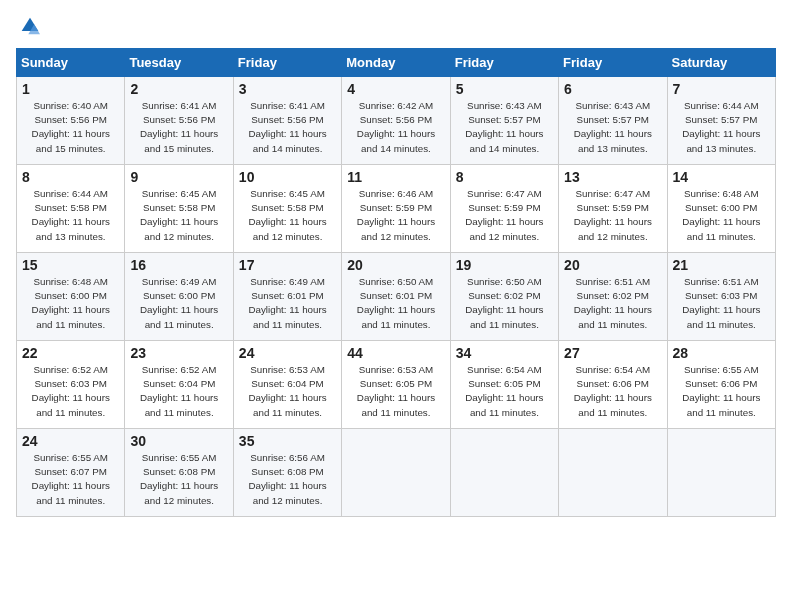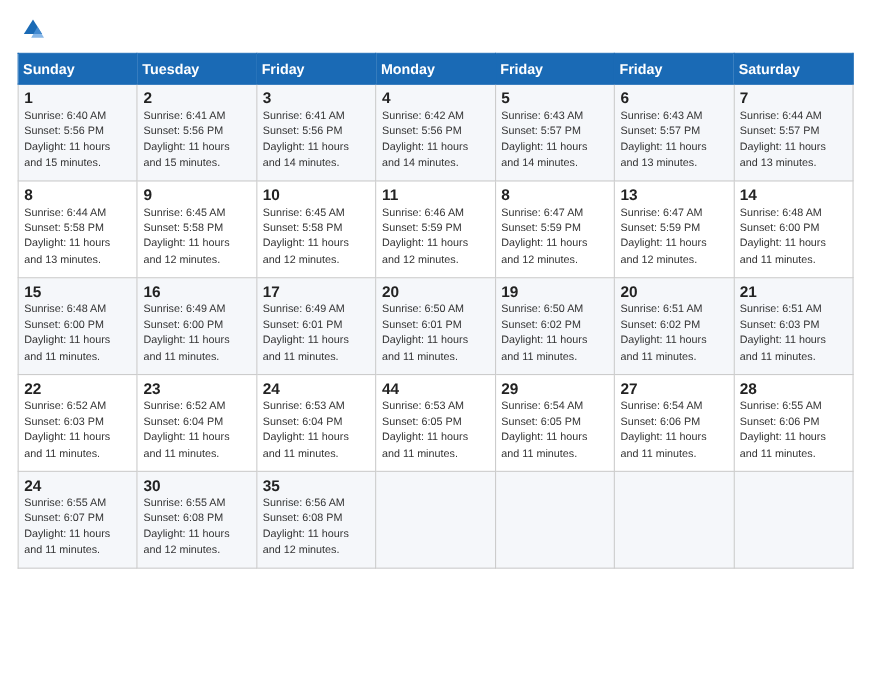--- a/index.html
+++ b/index.html
@@ -86,20 +86,21 @@
       font-size: 14px;
       font-weight: bold;
       color: #222;
       display: block;
       margin-bottom: 2px;
     }
     .day-info {
       font-size: 9.8px;
       color: #333;
       line-height: 1.45;
+      text-align: center;
     }
     .empty-cell {
       background: #f5f7fa !important;
     }
   </style>
 </head>
 <body>
 
 <div class="header">
   <div class="logo">
@@ -232,21 +233,21 @@
         </td>
         <td>
           <span class="day-num">24</span>
           <div class="day-info">Sunrise: 6:53 AM<br>Sunset: 6:04 PM<br>Daylight: 11 hours<br>and 11 minutes.</div>
         </td>
         <td>
           <span class="day-num">44</span>
           <div class="day-info">Sunrise: 6:53 AM<br>Sunset: 6:05 PM<br>Daylight: 11 hours<br>and 11 minutes.</div>
         </td>
         <td>
-          <span class="day-num">29</span>
+          <span class="day-num">34</span>
           <div class="day-info">Sunrise: 6:54 AM<br>Sunset: 6:05 PM<br>Daylight: 11 hours<br>and 11 minutes.</div>
         </td>
         <td>
           <span class="day-num">27</span>
           <div class="day-info">Sunrise: 6:54 AM<br>Sunset: 6:06 PM<br>Daylight: 11 hours<br>and 11 minutes.</div>
         </td>
         <td>
           <span class="day-num">28</span>
           <div class="day-info">Sunrise: 6:55 AM<br>Sunset: 6:06 PM<br>Daylight: 11 hours<br>and 11 minutes.</div>
         </td>

